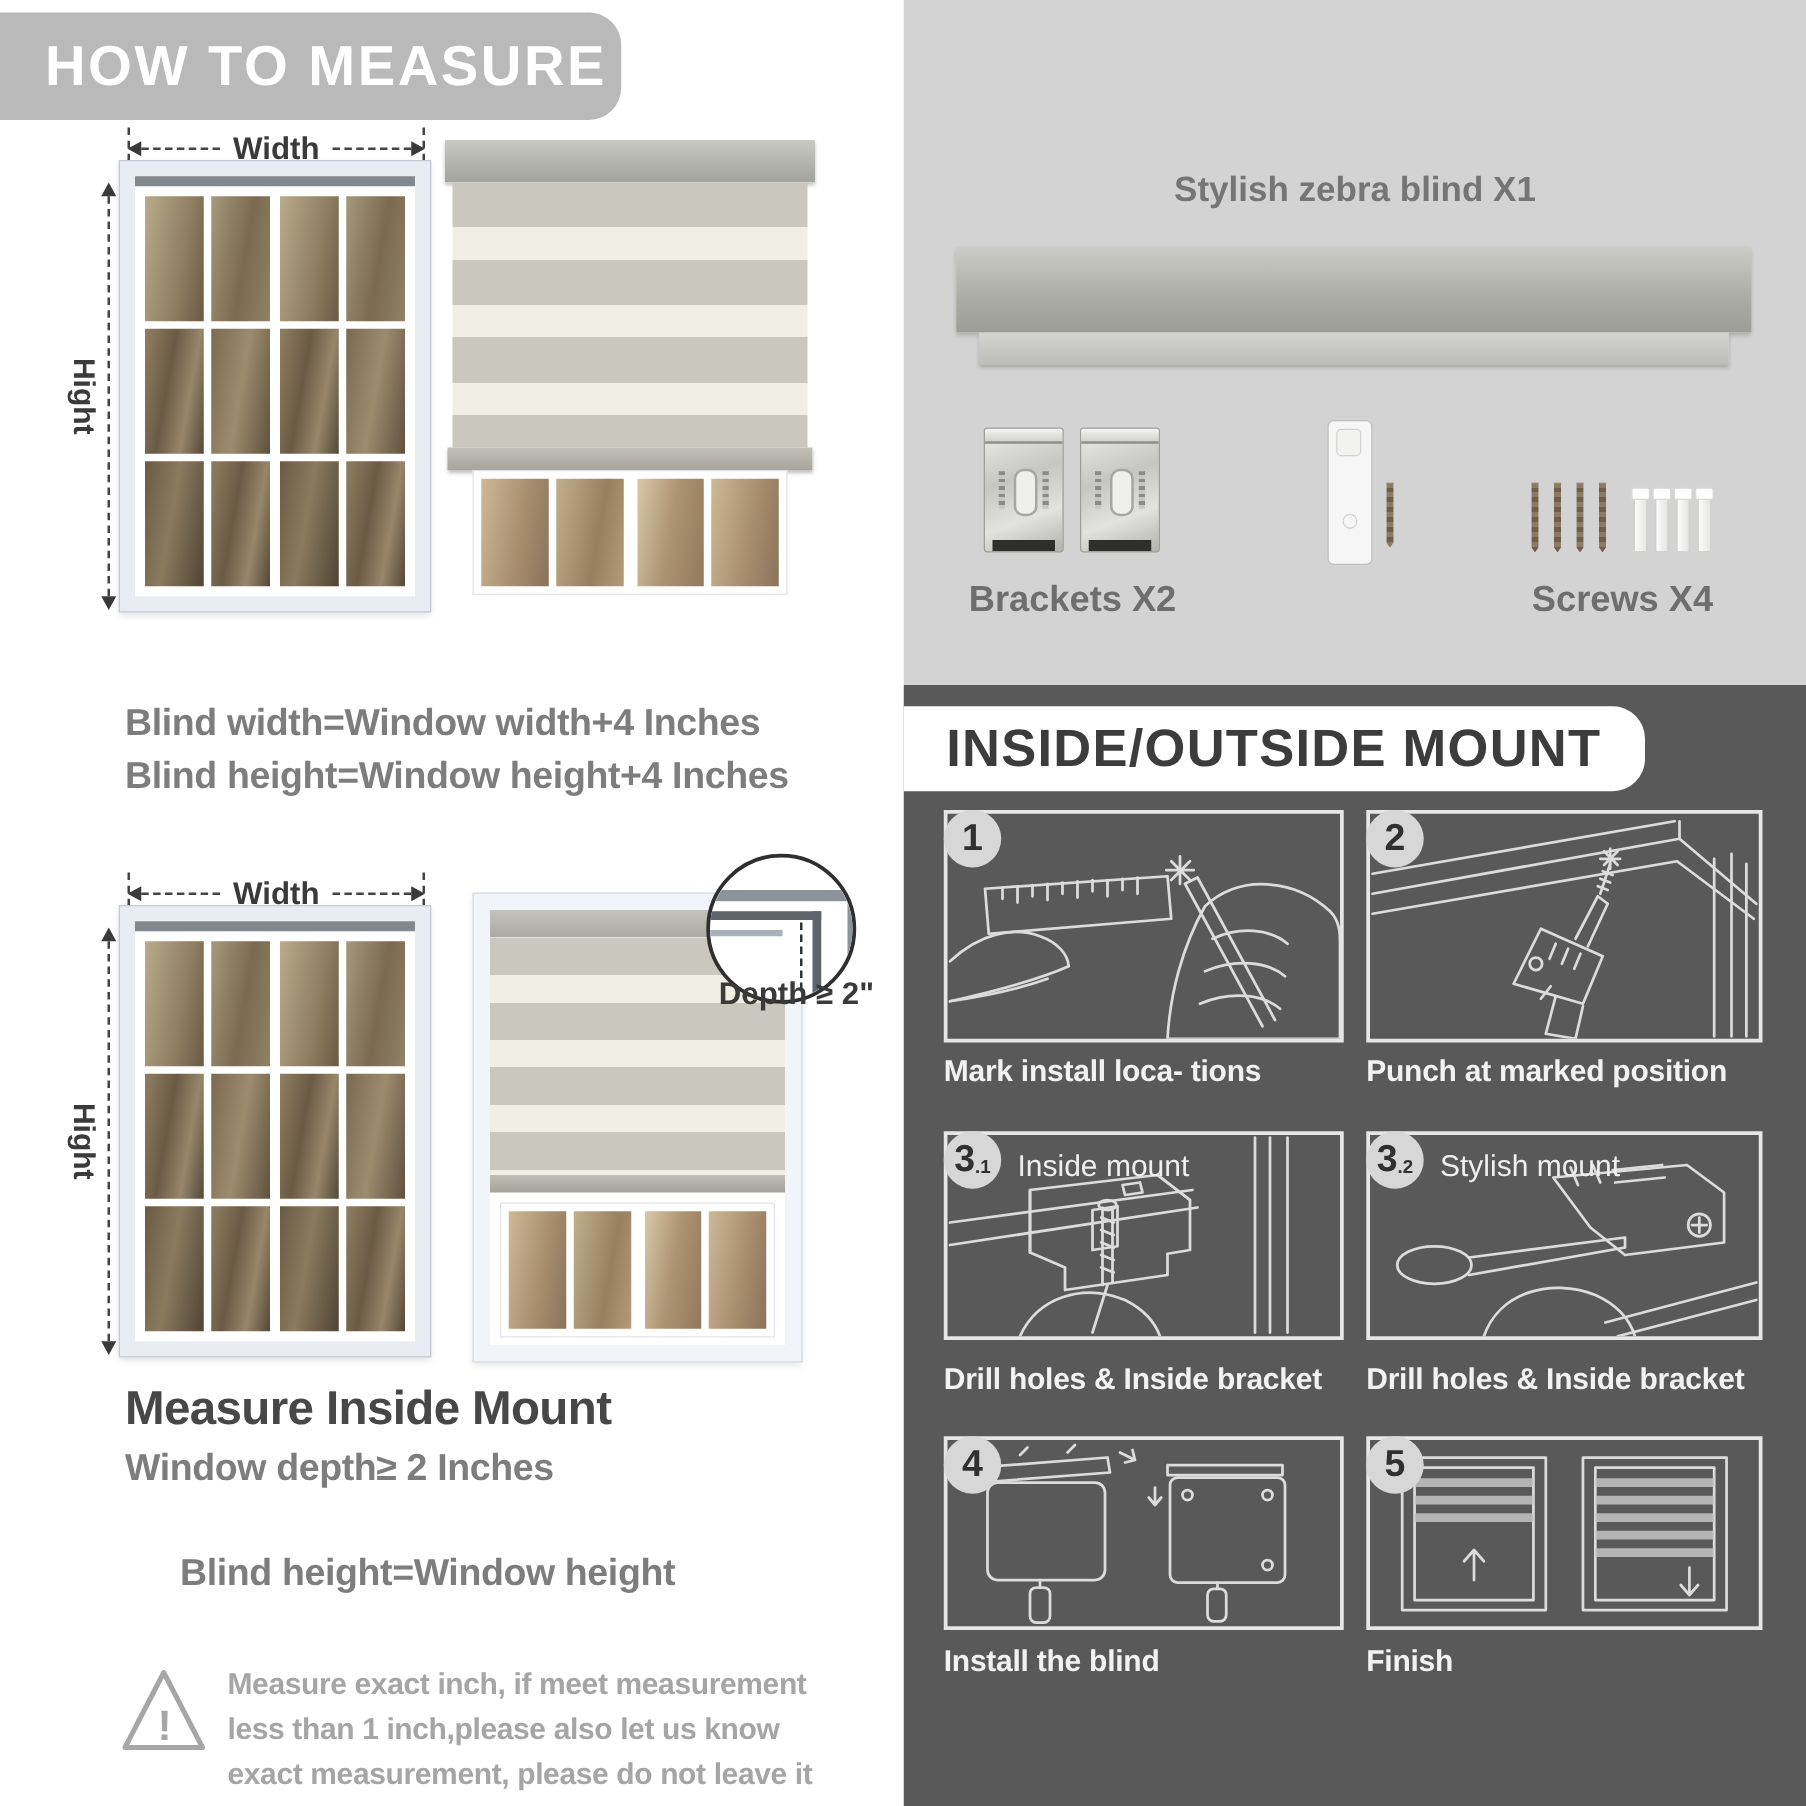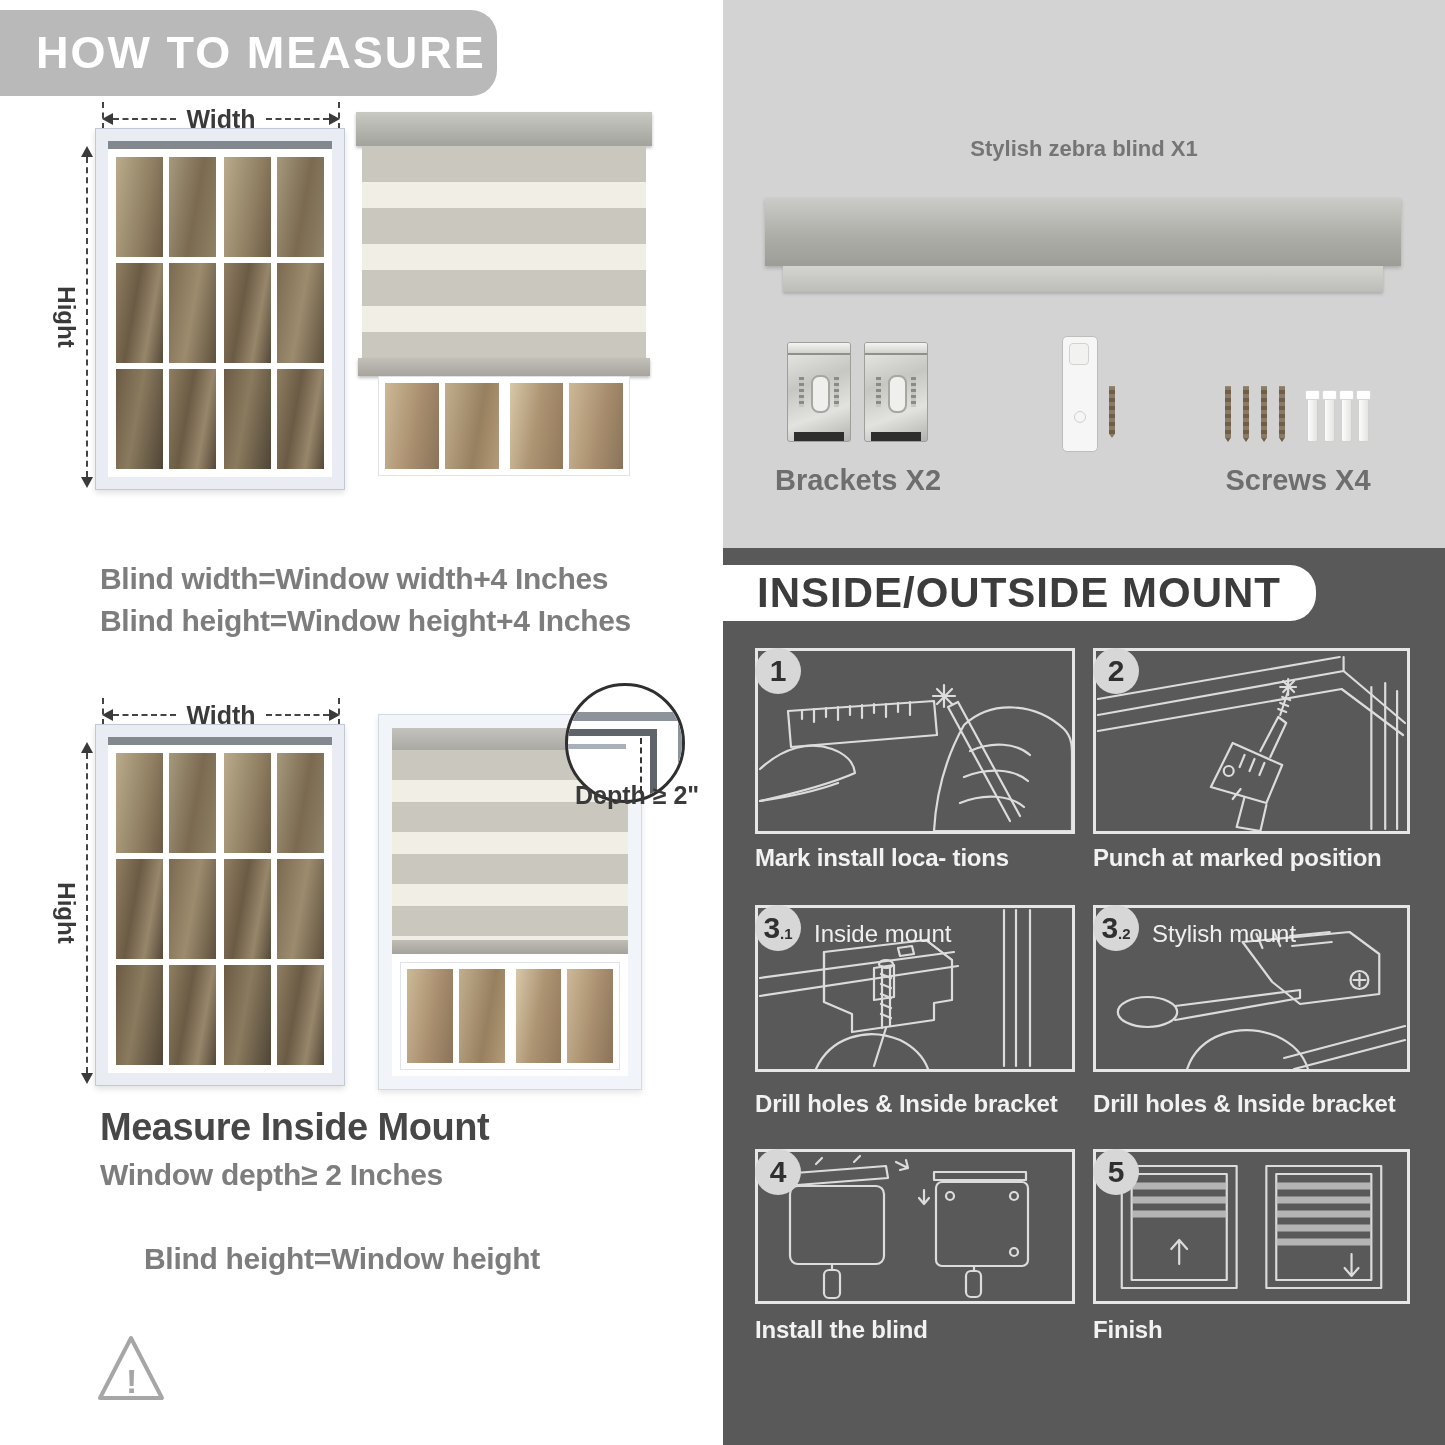--- a/index.html
+++ b/index.html
@@ -77,21 +77,21 @@
   .warn-bang{position:absolute;font-size:34px;font-weight:bold;color:#a6a6a6;}
   .warn-text{position:absolute;font-size:24px;font-weight:bold;color:#a5a5a5;line-height:36px;
              letter-spacing:-0.3px;}
 
   
   .inc-sec{position:absolute;left:723px;top:0;width:722px;height:548px;background:#d3d3d3;}
   .inc-header{position:absolute;left:700px;top:14px;width:530px;height:76px;background:#fff;
               border-radius:0 28px 28px 0;display:flex;align-items:center;z-index:5;}
   .inc-header span{color:#c9c9c9;font-size:45px;font-weight:bold;letter-spacing:3px;padding-left:62px;white-space:nowrap;}
   .product-label{position:absolute;left:0;top:136px;width:100%;text-align:center;
-                 font-size:22px;font-weight:bold;color:#757575;}
+                 font-size:28px;font-weight:bold;color:#757575;}
   .headrail-bar{position:absolute;left:42px;top:198px;width:636px;height:68px;
                 background:linear-gradient(180deg,#cbcbc7,#aeaea9 55%,#9d9d98);
                 box-shadow:0 2px 4px rgba(0,0,0,.2);}
   .headrail-lip{position:absolute;left:60px;top:266px;width:600px;height:26px;
                 background:linear-gradient(180deg,#d4d4d0,#bcbcb8);box-shadow:0 2px 3px rgba(0,0,0,.18);}
   .bracket{position:absolute;width:62px;height:98px;border:1px solid #9e9e9a;border-radius:3px;
            background:linear-gradient(160deg,#ececea 0%,#c6c6c2 40%,#e2e2de 70%,#b2b2ae 100%);overflow:hidden;}
   .bracket::before{content:"";position:absolute;left:0;right:0;top:0;height:10px;
                    background:linear-gradient(#f4f4f2,#d2d2ce);border-bottom:2px solid #8f8f8b;}
   .bracket::after{content:"";position:absolute;bottom:0;left:10%;width:80%;height:9px;background:#2e2e2c;}
@@ -118,21 +118,21 @@
                  background:#9a8a72;border-radius:2px;}
   .anchor{position:absolute;width:9px;height:48px;background:linear-gradient(90deg,#fdfdfd,#e4e4e2);
           border:1px solid #d0d0ce;border-radius:2px;}
   .anchor::before{content:"";position:absolute;top:-3px;left:-3px;width:13px;height:8px;background:#fff;
                   border:1px solid #d8d8d6;border-radius:2px;}
   .item-label{position:absolute;top:464px;text-align:center;font-size:29px;font-weight:bold;
               color:#6e6e6e;white-space:nowrap;}
 
   
   .mnt-sec{position:absolute;left:723px;top:548px;width:722px;height:897px;background:#595959;}
-  .mnt-header{position:absolute;left:0;top:17px;width:593px;height:56px;background:#fff;
+  .mnt-header{position:absolute;left:0;top:17px;width:593px;height:68px;background:#fff;
               border-radius:0 26px 26px 0;display:flex;align-items:center;}
   .mnt-header span{color:#3c3c3c;font-size:42px;font-weight:bold;letter-spacing:1px;padding-left:34px;white-space:nowrap;}
   .panel{position:absolute;border:3px solid #e6e6e6;box-sizing:border-box;}
   .panel svg{position:absolute;left:0;top:0;width:100%;height:100%;}
   .badge{position:absolute;top:-3px;left:-3px;width:46px;height:46px;border-radius:50%;background:#d7d7d7;
          display:flex;align-items:center;justify-content:center;color:#303030;}
   .badge .bnum{font-size:30px;font-weight:bold;}
   .badge .bsub{font-size:15px;font-weight:bold;margin-top:10px;}
   .ptitle{position:absolute;left:56px;top:12px;font-size:24px;font-weight:normal;color:#efefef;white-space:nowrap;}
   .pcap{position:absolute;font-size:24px;font-weight:bold;color:#f2f2f2;white-space:nowrap;letter-spacing:-0.2px;}
@@ -255,20 +255,21 @@
   <div class="depth-lbl" style="left:575px;top:781px;">Depth ≥ 2"</div>
 
   <div class="sec-title" style="left:100px;top:1106px;">Measure Inside Mount</div>
   <div class="sec-line" style="left:100px;top:1158px;">Window depth≥ 2 Inches</div>
   <div class="sec-line" style="left:100px;top:1242px;margin-left:44px;">Blind height=Window height</div>
 
   <svg class="warn-icon" style="left:96px;top:1330px;" width="70" height="76" viewBox="0 0 70 76">
     <path d="M35,8 L66,68 L4,68 Z" fill="none" stroke="#a6a6a6" stroke-width="4" stroke-linejoin="round"></path>
   </svg>
   <div class="warn-bang" style="left:126px;top:1362px;">!</div>
+  <div class="warn-text" style="left:182px;top:1330px;width:470px;">Measure exact inch, if meet measurement less than 1 inch,please also let us know exact measurement, please do not leave it</div>
 
   <div class="inc-sec">
     <div class="product-label">Stylish zebra blind X1</div>
     <div class="headrail-bar"></div>
     <div class="headrail-lip"></div>
 
     <div class="bracket" style="left:64px;top:342px;">
       <i class="slot"></i>
         <i class="rod r1"></i>
         <i class="rod r2"></i>

